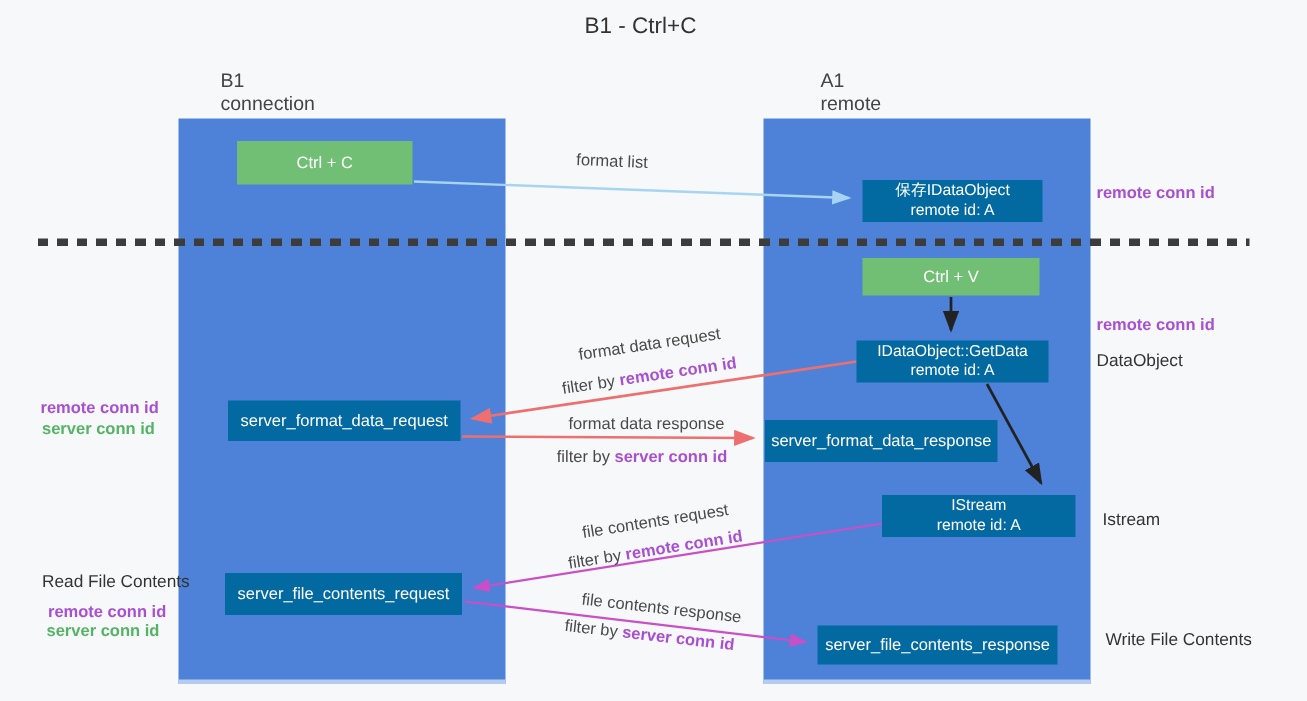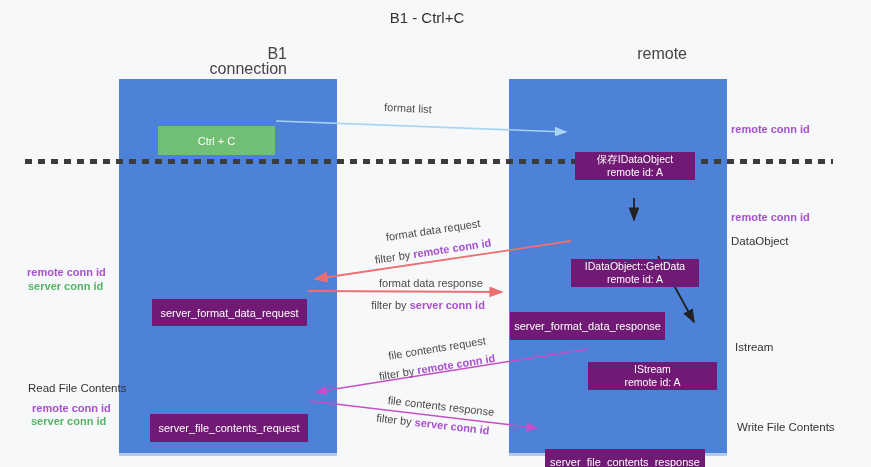--- a/index.html
+++ b/index.html
@@ -12,39 +12,39 @@
     width:843px; height:467px;
     background:#f7f8f9;
     overflow:hidden;
     padding-left:44px;
   }
   .title {
     position:absolute; left:277px; top:7px; width:300px;
     text-align:center; font-size:15px; line-height:21px; color:#333;
   }
   .col-header {
-    position:absolute; width:140px; text-align:right;
-    font-size:16px; line-height:15px; color:#444;
+    position:absolute; width:140px; text-align:left;
+    font-size:13px; line-height:15px; color:#444;
   }
   .col {
     position:absolute; top:79px; width:218px; height:374px;
     background:#4d82d8;
     border-bottom:3px solid #b7cbf1;
   }
   .dashed-line {
     position:absolute; left:25px; top:159px; width:808px; height:5px;
     background:repeating-linear-gradient(90deg,#3c3c3c 0 7px,transparent 7px 13px);
   }
   .box {
     position:absolute; display:flex; align-items:center; justify-content:center;
-    color:#fff; font-size:11px; text-align:center; white-space:nowrap;margin-top:32px;
+    color:#fff; font-size:11px; text-align:center; white-space:nowrap;
   }
   .box.two-line { flex-direction:column; font-size:10.5px; line-height:13px; }
   .green  { background:#71bf75; }
-  .orange { background:#701a75;justify-content:center; }
+  .orange { background:#0369a1;justify-content:center; }
   .side-label {
     position:absolute; font-size:11px; font-weight:bold; white-space:nowrap;
   }
   .plain  { font-weight:normal; color:#333; font-size:11.5px; }
   .purple { color:#a94fd1; }
   .greenlbl { color:#55b366; }
   .arrow-label {
     position:absolute; font-size:11px; color:#4a4a4a; white-space:nowrap;
     transform-origin:center center;
   }
@@ -58,20 +58,21 @@
 
   <div class="title">
     <div>B1 - Ctrl+C</div>
   </div>
 
   <div class="col-header" style="left:147px; top:46px;">
     <div>B1</div>
     <div>connection</div>
   </div>
   <div class="col-header" style="left:547px; top:46px;">
+    <div>A1</div>
     <div>remote</div>
   </div>
 
   <div class="col" style="left:119px;"></div>
   <div class="col" style="left:509px;"></div>
 
   <div class="dashed-line"></div>
 
   <svg class="overlay" width="871" height="467" viewBox="0 0 871 467">
     <defs>
@@ -97,20 +98,21 @@
     <line x1="310" y1="401" x2="537" y2="428" stroke="#c84fc8" stroke-width="1.5" marker-end="url(#m-magenta)"></line>
   </svg>
 
   <div class="box green" style="left:158px; top:94px; width:117px; height:29px;">Ctrl + C</div>
 
   <div class="box orange two-line" style="left:575px; top:120px; width:120px; height:28px;">
     <span>保存IDataObject</span>
     <span>remote id: A</span>
   </div>
 
+  <div class="box green" style="left:575px; top:172px; width:118px; height:25px;">Ctrl + V</div>
 
   <div class="box orange two-line" style="left:571px; top:227px; width:128px; height:28px;">
     <span>IDataObject::GetData</span>
     <span>remote id: A</span>
   </div>
 
   <div class="box orange" style="left:152px; top:267px; width:155px; height:27px;">server_format_data_request</div>
 
   <div class="box orange" style="left:510px; top:280px; width:155px; height:28px;">server_format_data_response</div>
 

